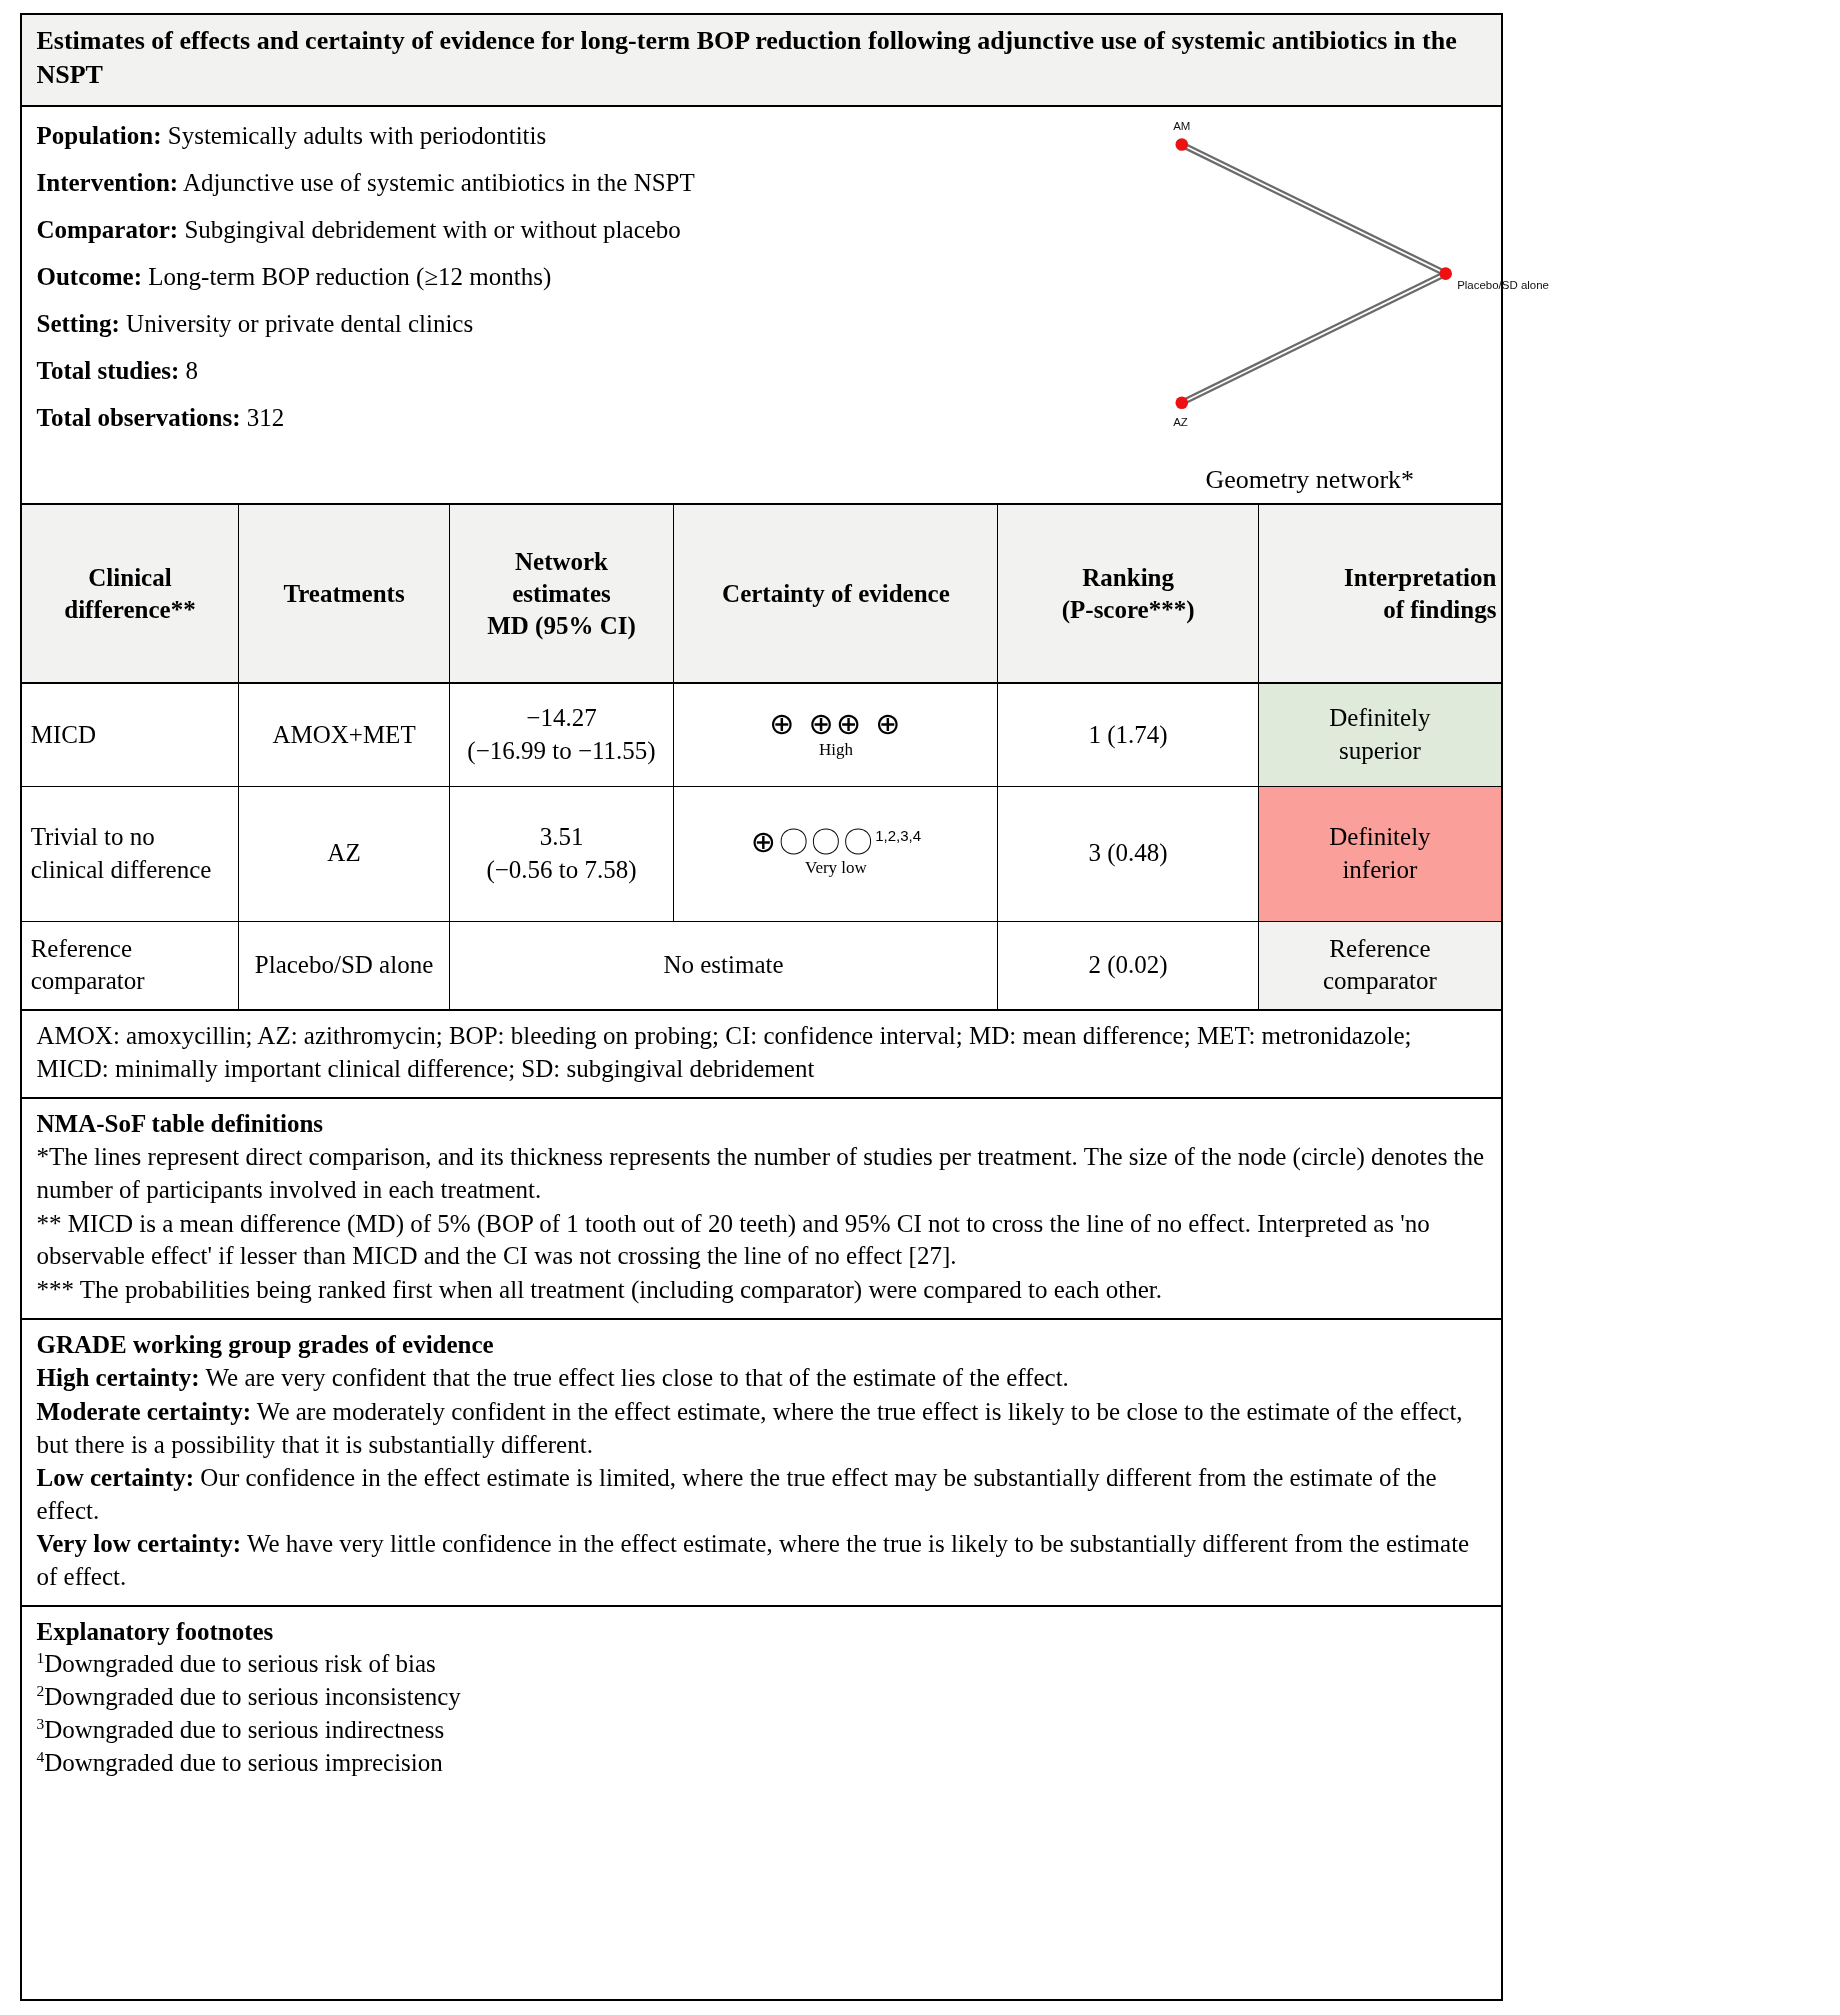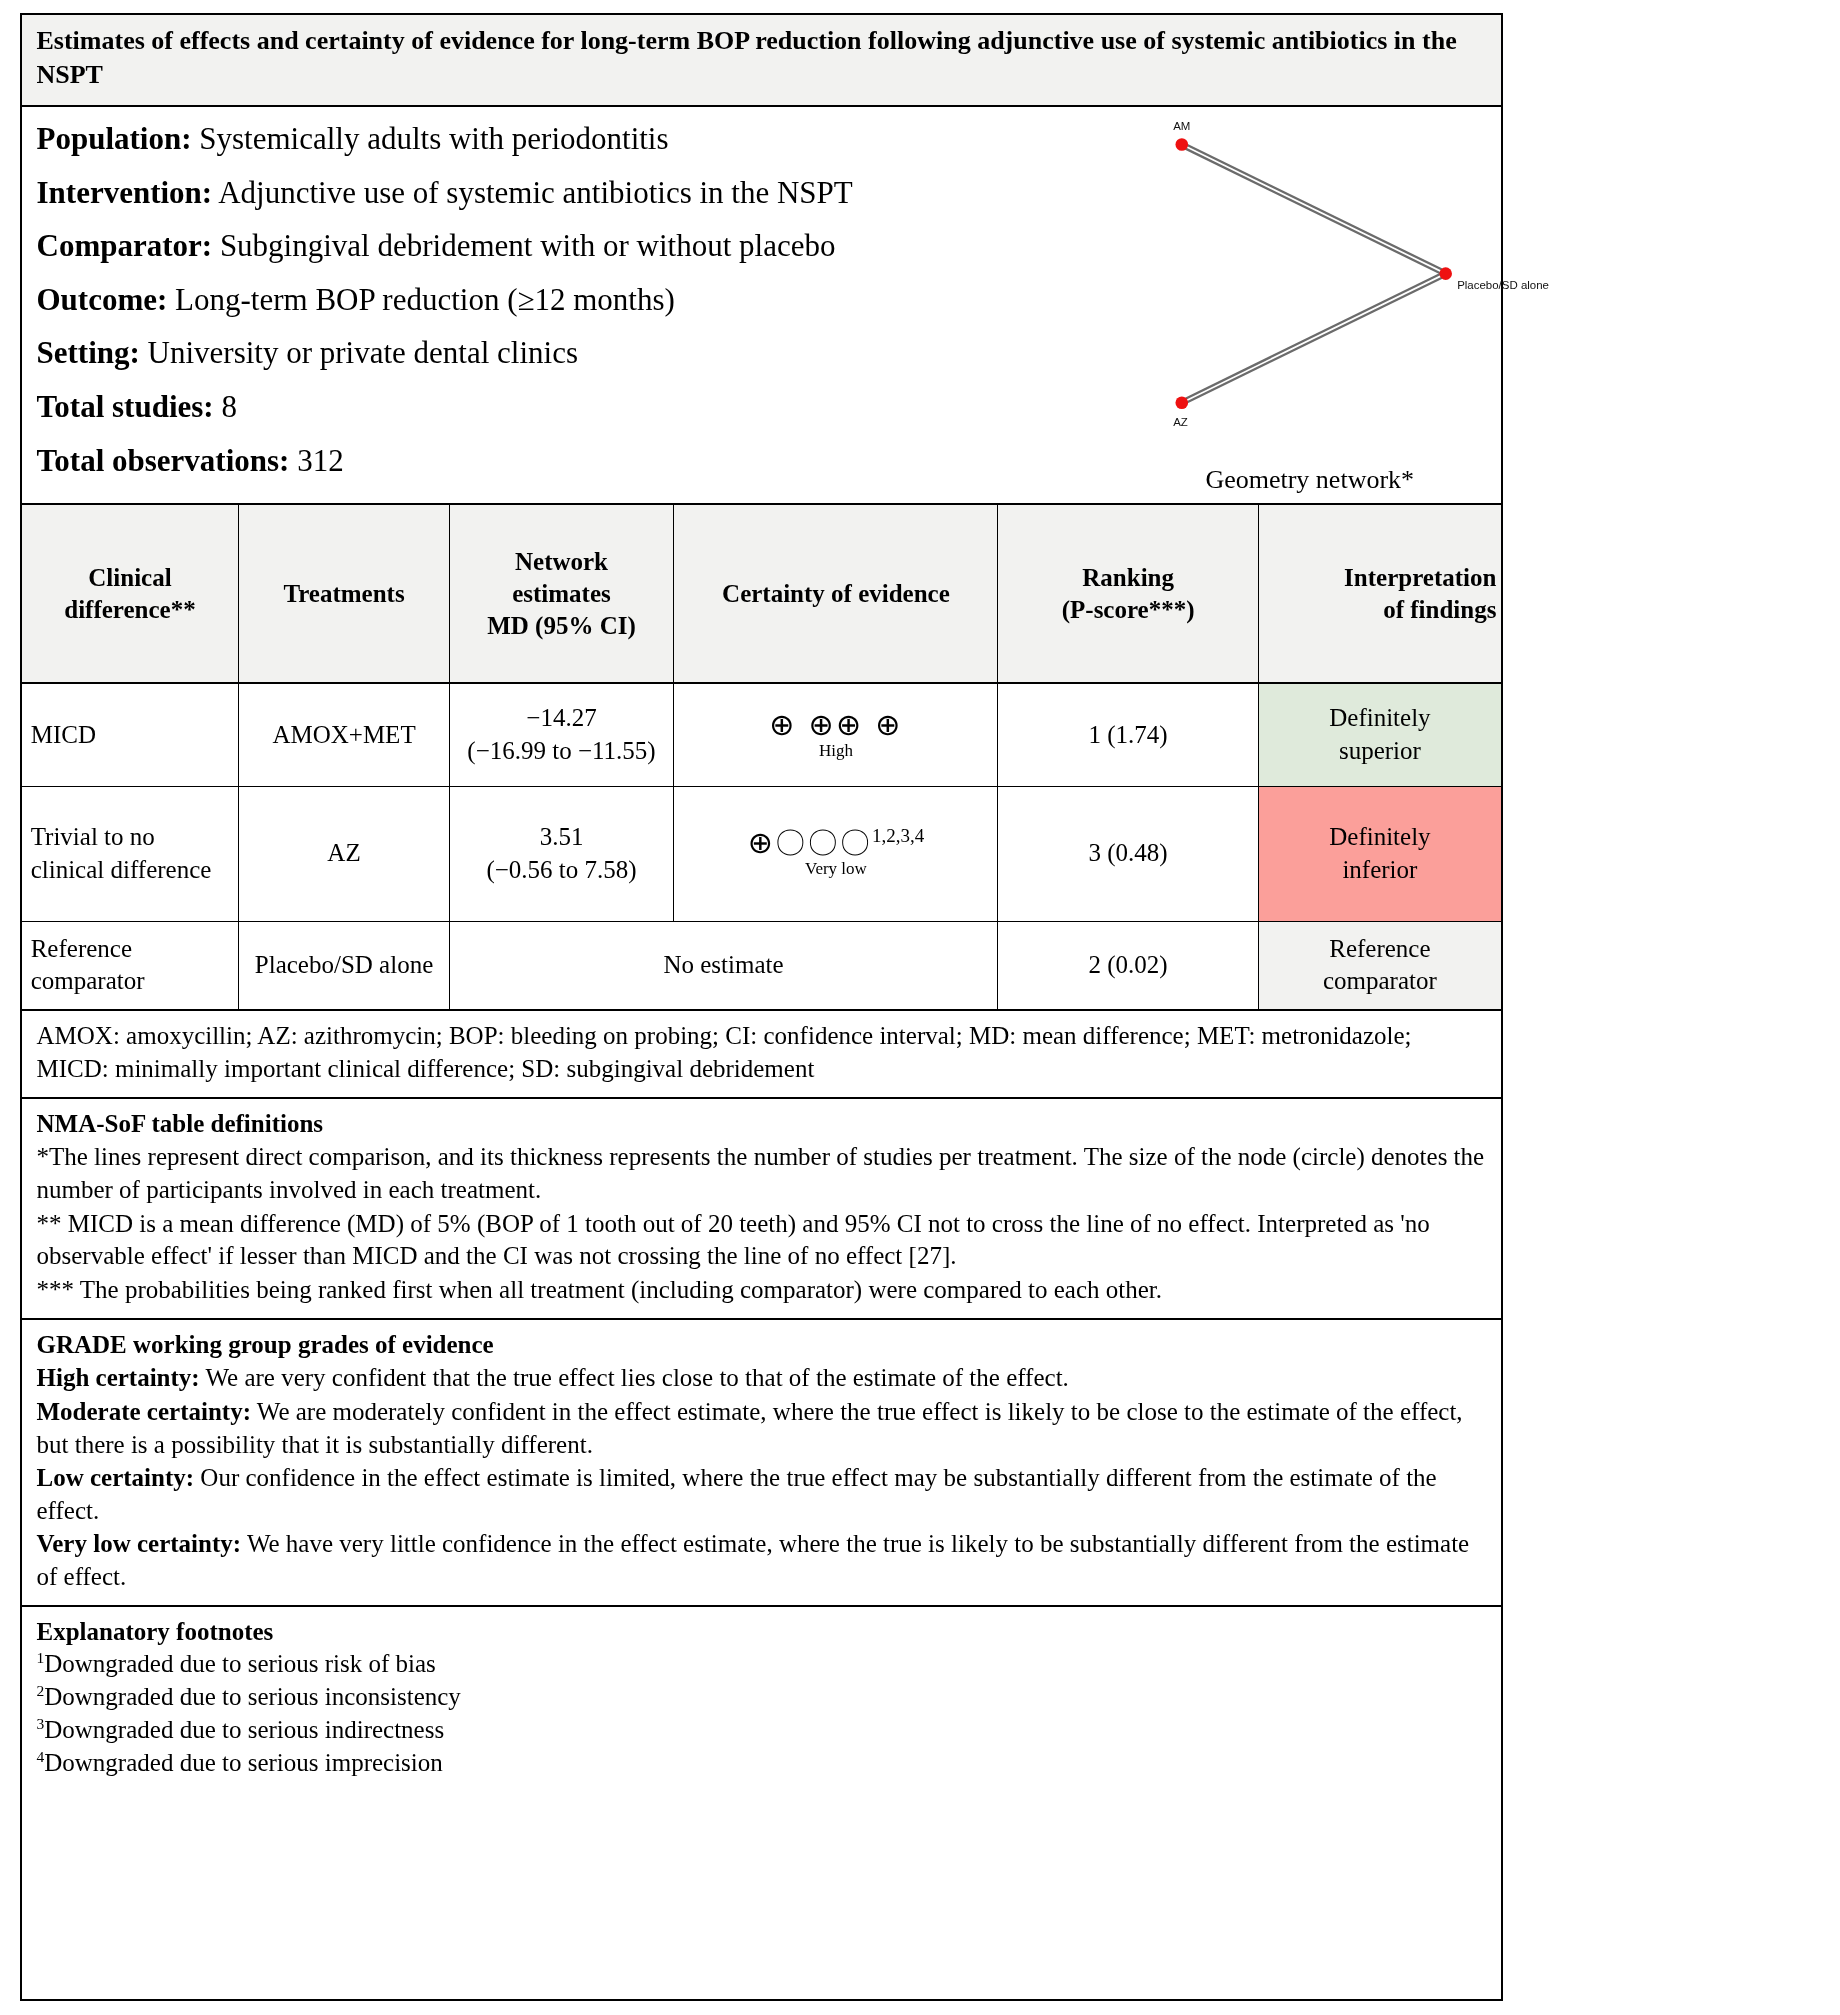--- a/index.html
+++ b/index.html
@@ -43,21 +43,21 @@
     display: flex;
     border-bottom: 2.9px solid #000;
     min-height: 396px;
   }
   .pico-left {
     flex: 0 0 1120px;
     padding: 15px 0 5.7px 15px;
     box-sizing: border-box;
   }
   .pico-line {
-    font-size: 31px;
+    font-size: 25px;
     line-height: 1.1;
     margin: 0 0 19.5px 0;
     white-space: nowrap;
   }
   .pico-line b { font-weight: bold; }
 
   .pico-right {
     flex: 1 1 auto;
     position: relative;
   }
@@ -125,24 +125,24 @@
 
   .circles {
     font-size: 30px;
     letter-spacing: 2.3px;
     line-height: 1.0;
     display: block;
     text-align: center;
     font-family: "DejaVu Sans", sans-serif;
   }
   .circles .sup {
-    font-size: 19px;
+    font-size: 15px;
     vertical-align: super;
     letter-spacing: 0;
-    font-family: Liberation Serif, serif;
+    font-family: Liberation Sans, sans-serif;
     margin-top: 12px;
   }
   .grade-label {
     display: block;
     text-align: center;
     font-size: 17px;
     margin-top: 0;
   }
 
   

